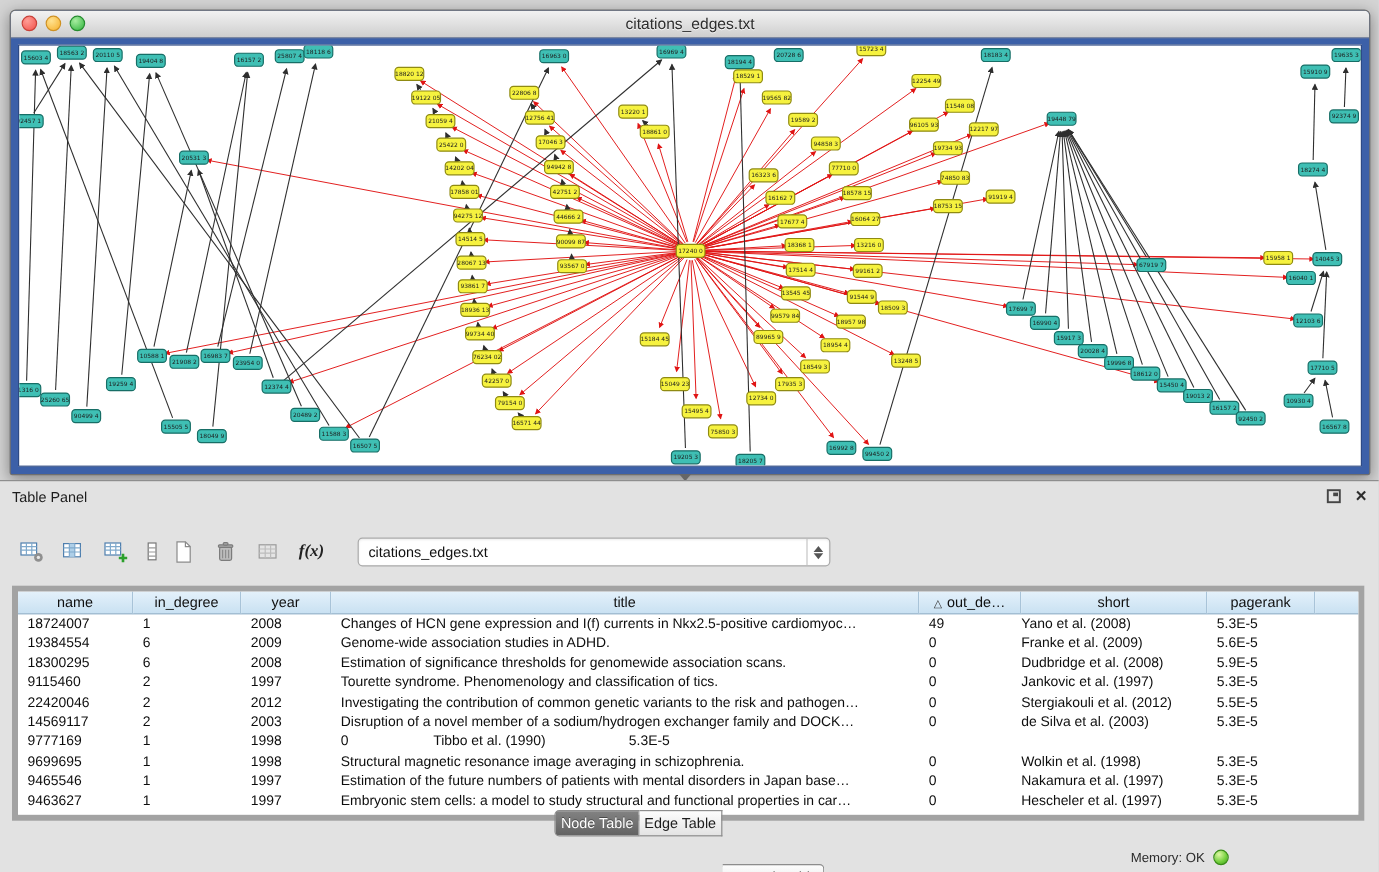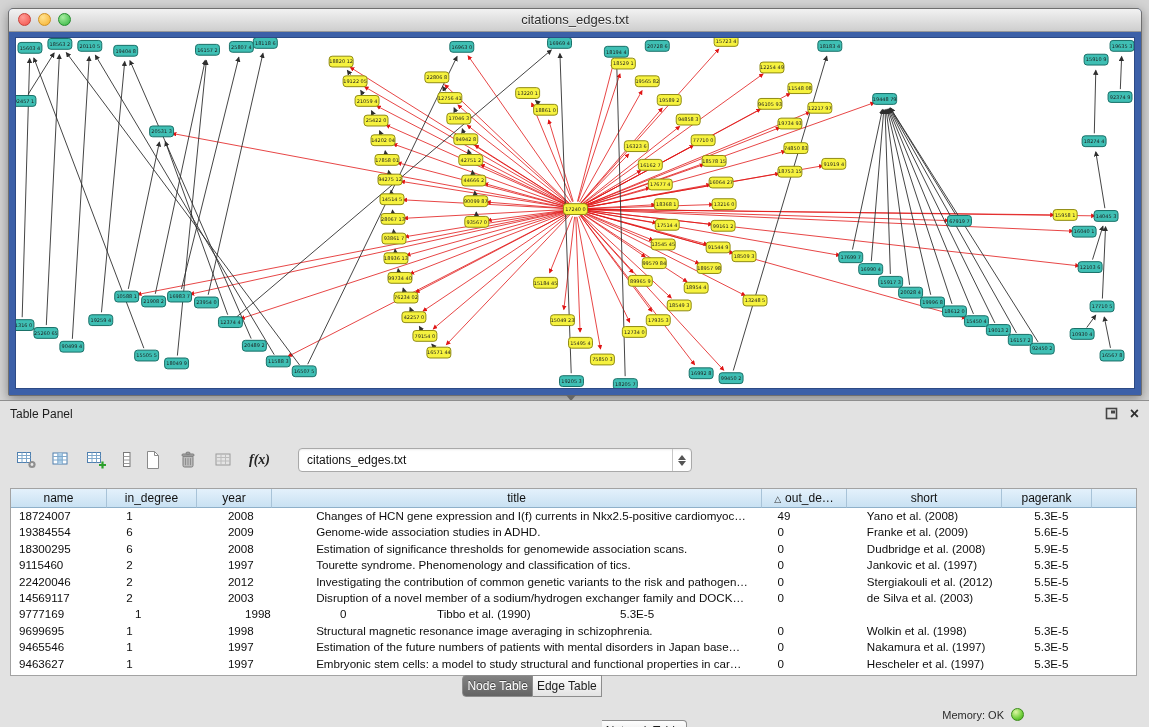--- a/index.html
+++ b/index.html
@@ -46,27 +46,27 @@
             border-radius:4px;display:flex;align-items:center;font-size:12px;color:#111;
             box-shadow:inset 0 1px 2px rgba(0,0,0,.08);cursor:pointer;}
   .combobox .val{padding-left:8px;flex:1;white-space:nowrap;overflow:hidden;}
   .combo-stepper{width:18px;height:100%;border-left:1px solid #c6c6c6;display:flex;flex-direction:column;
                  align-items:center;justify-content:center;gap:1px;}
   .combo-stepper i{display:block;width:0;height:0;border-left:4px solid transparent;border-right:4px solid transparent;}
   .combo-stepper .up{border-bottom:5px solid #555;}
   .combo-stepper .down{border-top:5px solid #555;}
 
   .dtable{position:absolute;left:10px;right:12px;top:87px;height:186px;background:#fff;
-          border:1px solid #a3a3a3;overflow:hidden;}
+          border:5px solid #a3a3a3;overflow:hidden;}
   .thead{display:flex;height:19px;}
   .th{box-sizing:border-box;height:19px;line-height:18px;text-align:center;font-size:12px;color:#101010;
       background:linear-gradient(#e4f1fb,#c9e1f2);border-right:1px solid #a8c3d8;
       border-bottom:1px solid #8fb0c9;overflow:hidden;white-space:nowrap;cursor:pointer;}
   .th .sort{font-size:9px;color:#333;margin-right:4px;}
-  .tr{display:flex;height:16.4px;line-height:16.4px;background:#fff;gap:20px;}
+  .tr{display:flex;height:16.4px;line-height:16.4px;background:#fff;}
   .td{box-sizing:border-box;padding-left:8px;font-size:11.6px;color:#0d0d0d;
       overflow:hidden;white-space:nowrap;}
   .c-name{width:96px;}  .c-indeg{width:90px;} .c-year{width:75px;} .c-title{width:490px;}
   .c-out{width:85px;}   .c-short{width:155px;} .c-pr{width:90px;}  .c-fill{flex:1;border-right:none;}
   .td.c-short{text-align:left;padding-left:0;}
 
   .tabbar{position:absolute;left:0;right:0;top:274px;display:flex;justify-content:center;}
   .tab{height:20px;line-height:20px;padding:0 4px;font-size:12px;color:#1c1c1c;
        background:linear-gradient(#fdfdfd,#e3e3e3);border:1px solid #8d8d8d;border-left:none;cursor:pointer;}
   .tab:first-child{border-left:1px solid #8d8d8d;border-radius:4px 0 0 4px;}

